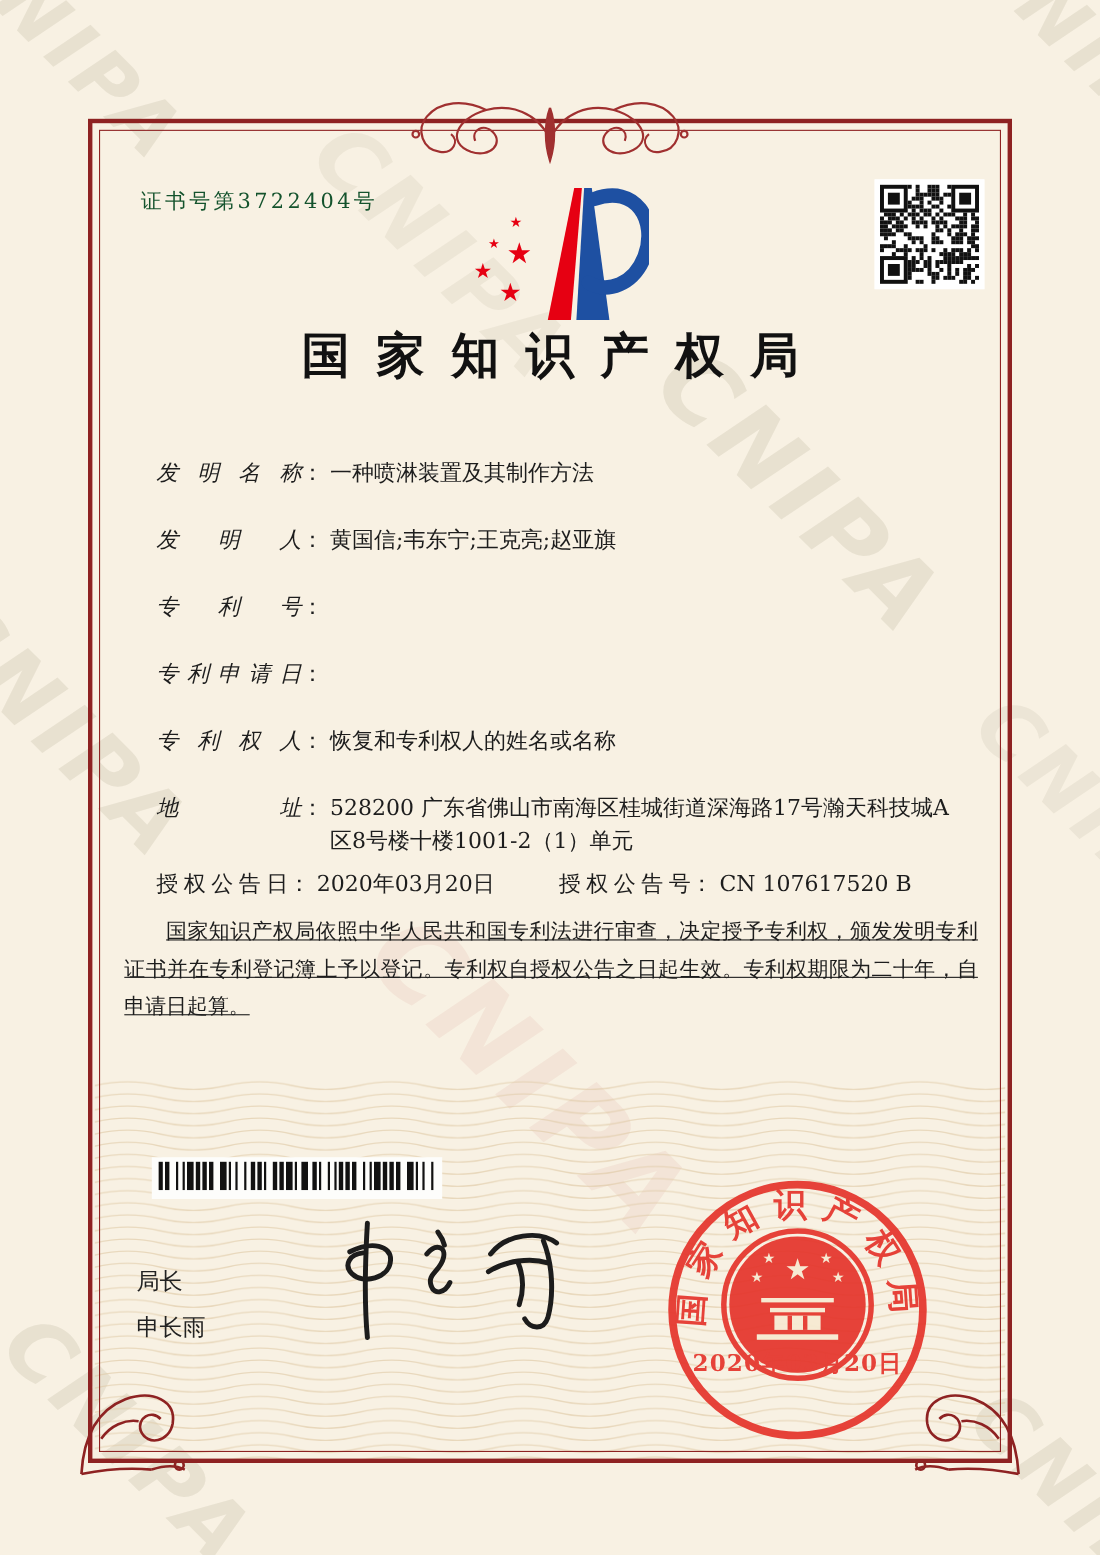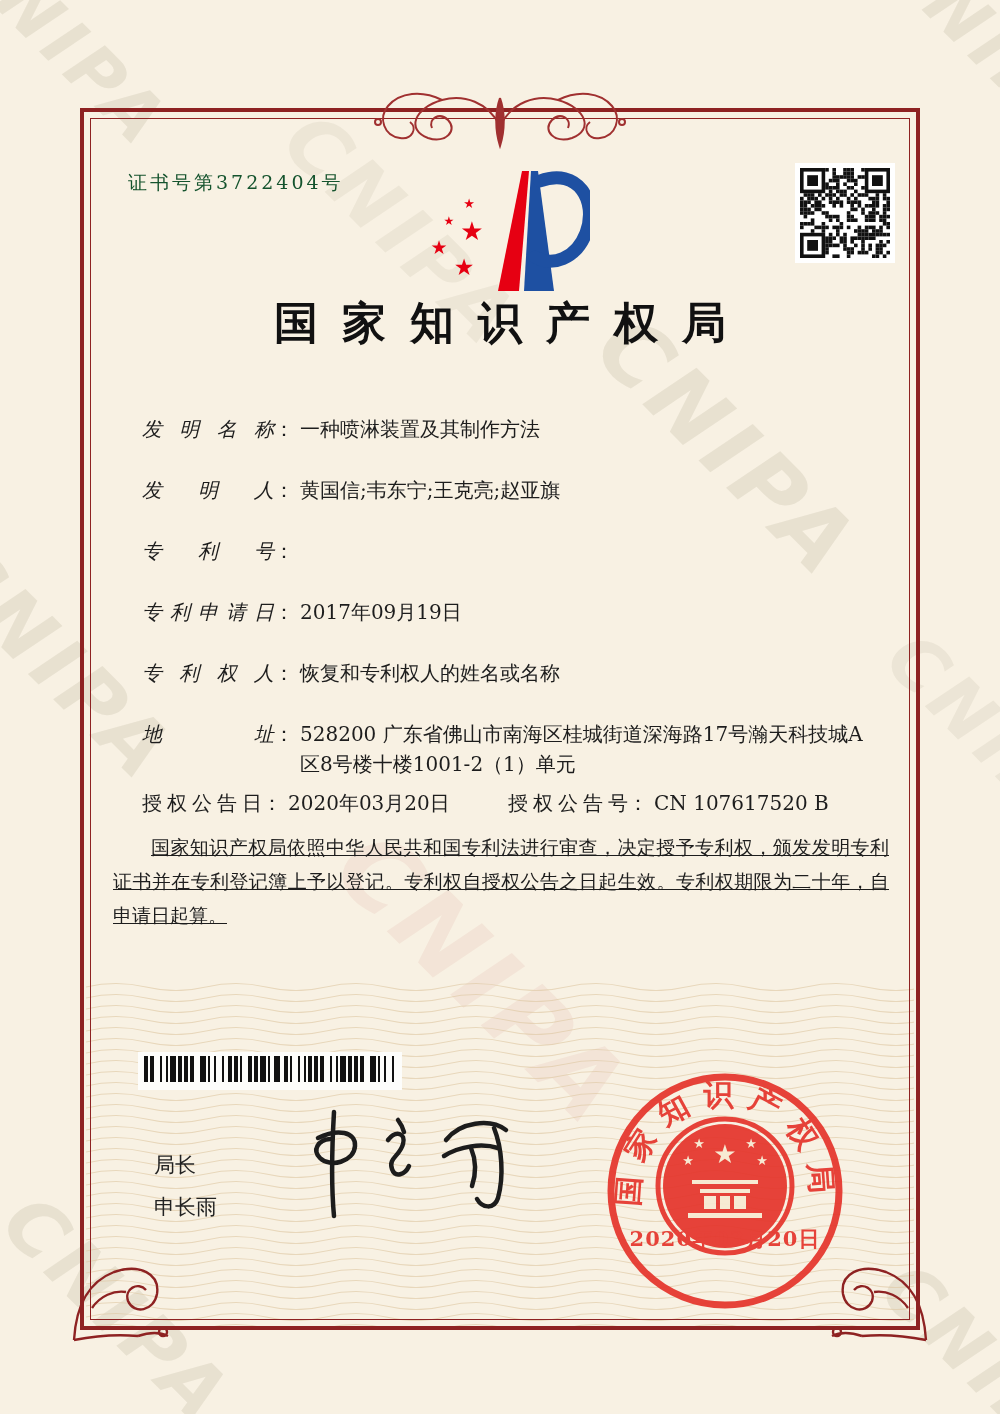--- a/index.html
+++ b/index.html
@@ -44,21 +44,21 @@
   .grant .pair{position:absolute;top:0;display:flex;}
   .grant .p1{left:0;width:360px;}
   .grant .p2{left:366px;width:400px;align-items:flex-end;}
   .grant .lbl2{flex:0 0 120px;text-align:justify;text-align-last:justify;}
   
   .body-text{position:absolute;left:113px;top:830px;width:776px;
     font-size:19px;line-height:34px;text-align:justify;text-decoration:underline;}
   .body-text p{margin:0;text-indent:2em;}
   
   .barcode{position:absolute;left:138px;top:1052px;background:#fdfdfb;padding:4px 6px;}
-  .official{position:absolute;left:154px;top:1144px;font-size:21px;line-height:42px;color:#222;}
+  .official{position:absolute;left:124px;top:1144px;font-size:21px;line-height:42px;color:#222;}
   .sig{position:absolute;left:268px;top:1106px;}
   .seal{position:absolute;left:600px;top:1068px;width:250px;height:250px;opacity:.92;}
   .waves{position:absolute;left:86px;top:980px;pointer-events:none;}
 </style>
 </head>
 <body>
 
 <div class="paper">
 
   <div class="wm wm1">CNIPA</div>
@@ -404,21 +404,20 @@
         <span class="colon">：</span>
         <span class="val">黄国信;韦东宁;王克亮;赵亚旗</span>
     </div>
     <div class="row">
       <span class="lbl">专利号</span>
         <span class="colon">：</span>
     </div>
     <div class="row">
       <span class="lbl">专利申请日</span>
         <span class="colon">：</span>
-        <span class="val">2017年09月19日</span>
     </div>
     <div class="row">
       <span class="lbl">专利权人</span>
         <span class="colon">：</span>
         <span class="val">恢复和专利权人的姓名或名称</span>
     </div>
     <div class="row">
       <span class="lbl">地址</span>
         <span class="colon">：</span>
         <span class="val">528200 广东省佛山市南海区桂城街道深海路17号瀚天科技城A区8号楼十楼1001-2（1）单元</span>

